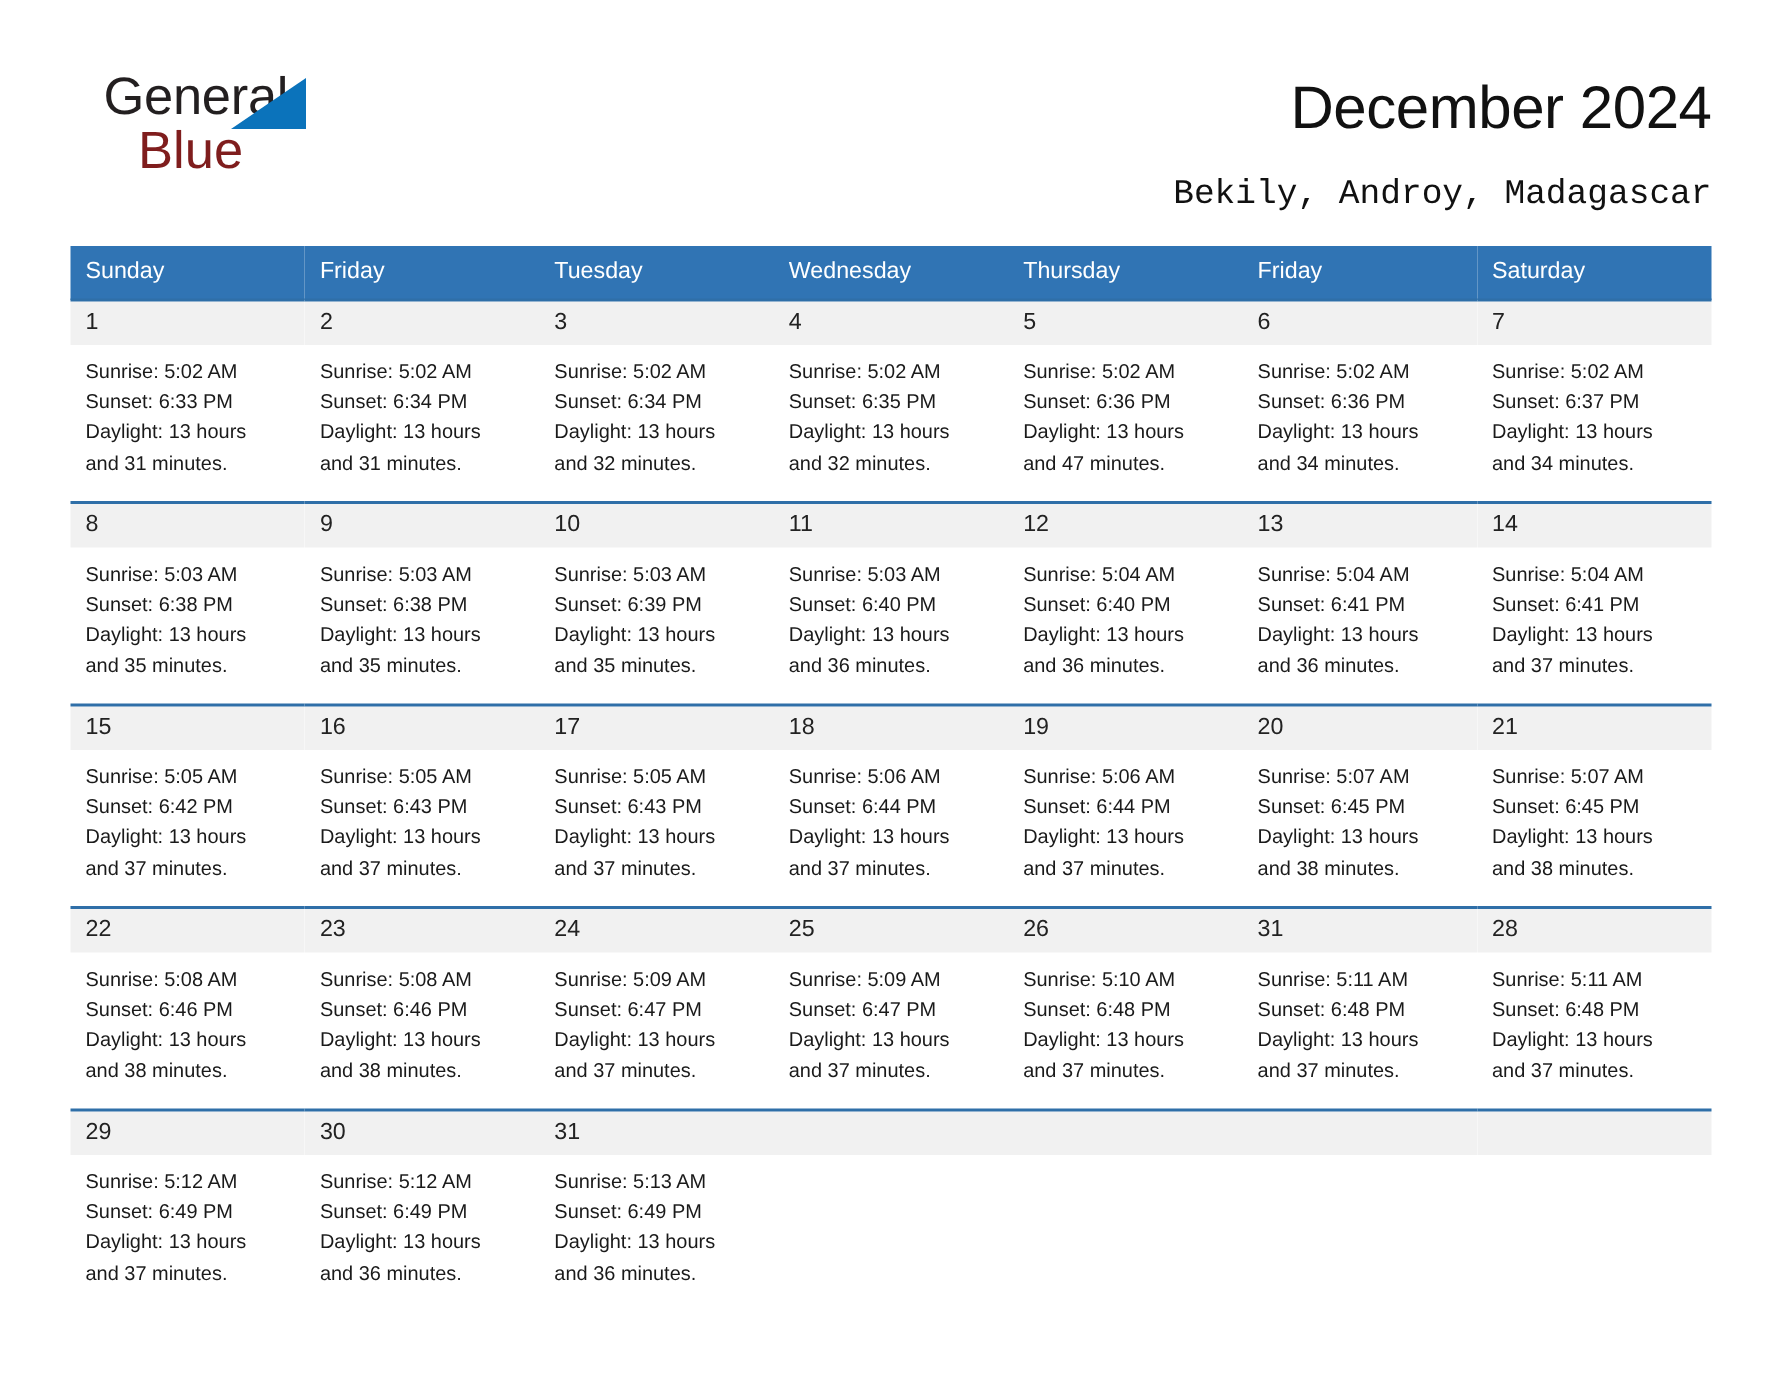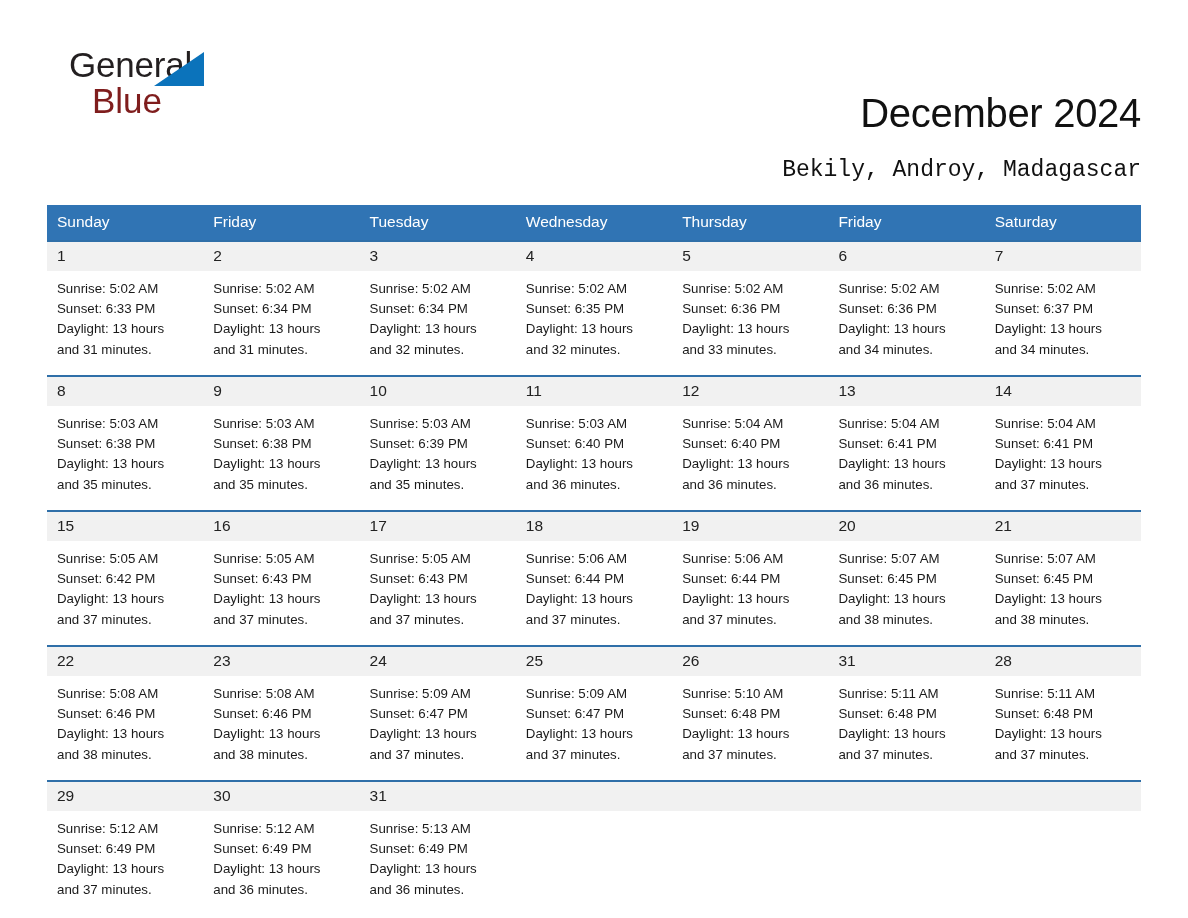--- a/index.html
+++ b/index.html
@@ -23,21 +23,21 @@
     line-height: 38px; display: block; margin-left: 12px;
   }
   .logo-blue {
     font-size: 35px; color: #7f1d1d; line-height: 34px;
     display: block; margin-left: 35px;
   }
   .logo-tri {
     position: absolute; left: 97px; top: 6px;
     width: 50px; height: 34px;
   }
-  .titles { text-align: right; padding-top: 2px; margin-top: 41px; }
+  .titles { text-align: right; padding-top: 2px; }
   .title-main {
     font-size: 40px; font-weight: normal; color: #111111;
     line-height: 48px; letter-spacing: -0.3px; white-space: nowrap;
   }
   .title-sub {
     font-size: 23px; color: #111111; line-height: 30px;
     margin-top: 18px; white-space: nowrap; font-family: Liberation Mono, monospace;
   }
 
   
@@ -152,21 +152,21 @@
               <div>Daylight: 13 hours</div>
               <div>and 32 minutes.</div>
             </div>
           </td>
           <td>
             <div class="daynum">5</div>
             <div class="info">
               <div>Sunrise: 5:02 AM</div>
               <div>Sunset: 6:36 PM</div>
               <div>Daylight: 13 hours</div>
-              <div>and 33 minutes.</div>
+              <div>and 47 minutes.</div>
             </div>
           </td>
           <td>
             <div class="daynum">6</div>
             <div class="info">
               <div>Sunrise: 5:02 AM</div>
               <div>Sunset: 6:36 PM</div>
               <div>Daylight: 13 hours</div>
               <div>and 34 minutes.</div>
             </div>

